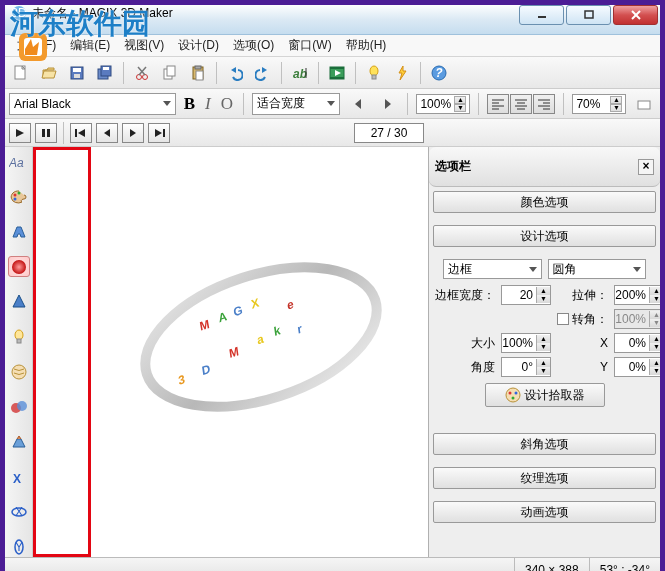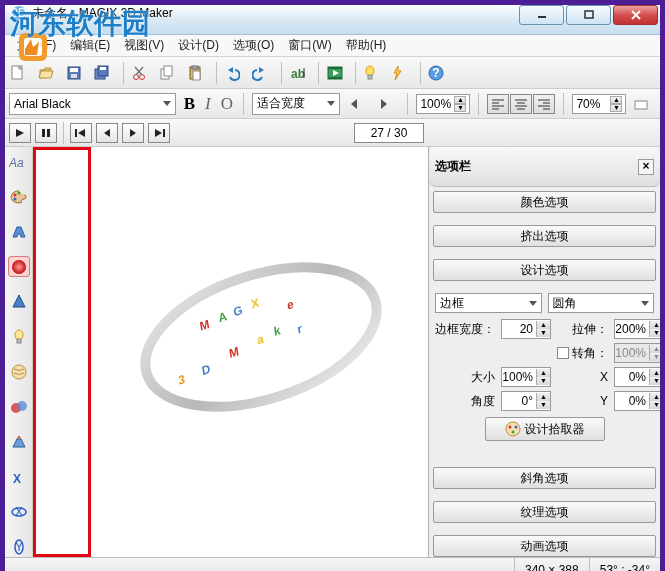--- a/index.html
+++ b/index.html
@@ -11,21 +11,21 @@
 .win-btns{display:flex;gap:2px;}
 .win-btn{width:45px;height:20px;border:1px solid #6a90b0;border-radius:3px;display:flex;align-items:center;justify-content:center;background:linear-gradient(#f6fbff,#cfe4f4);}
 .win-btn.close{background:linear-gradient(#f0a1a1,#d35050,#c13030);border-color:#a03030;}
 .win-btn svg{width:12px;height:10px;}
 .watermark1{position:absolute;left:5px;top:0;color:#1d7fc7;font-size:28px;font-weight:bold;z-index:20;text-shadow:0 0 2px #fff;pointer-events:none;}
 .watermark2{position:absolute;left:52px;top:40px;color:#e67817;font-size:18px;font-weight:bold;z-index:20;pointer-events:none;}
 .wm-orange{position:absolute;left:8px;top:22px;z-index:19;}
 .menubar{height:22px;display:flex;align-items:center;padding:0 6px;gap:2px;background:#f8f8f8;border-bottom:1px solid #d5d5d5;}
 .menu-item{padding:2px 6px;color:#222;}
 .toolbar1{height:32px;background:linear-gradient(#f9f9f9,#e8e8e8);border-bottom:1px solid #ccc;display:flex;align-items:center;padding:0 4px;gap:4px;}
-.tbtn{width:24px;height:24px;border:1px solid transparent;border-radius:2px;display:flex;align-items:center;}
+.tbtn{width:24px;height:24px;border:1px solid transparent;border-radius:2px;display:flex;align-items:center;justify-content:center;font-style:italic;}
 .sep{width:1px;height:22px;background:#c0c0c0;margin:0 2px;}
 .toolbar2{height:30px;background:linear-gradient(#f9f9f9,#e8e8e8);border-bottom:1px solid #ccc;display:flex;align-items:center;padding:0 4px;gap:6px;}
 .font-sel{width:170px;height:22px;border:1px solid #999;background:#fff;display:flex;align-items:center;padding:0 4px;font-family:"Arial Black";}
 .font-sel .dd{margin-left:auto;}
 .txtfmt{font-family:"Times New Roman";font-size:17px;margin:0 2px;}
 .B{font-weight:bold;}.I{font-style:italic;color:#666;}.O{color:#666;}
 .fit-sel{width:90px;height:22px;border:1px solid #999;background:#fff;display:flex;align-items:center;padding:0 4px;}
 .spin{width:55px;height:20px;border:1px solid #999;background:#fff;display:flex;align-items:center;padding:0 3px;}
 .spin-btns{margin-left:auto;width:12px;}
 .spin-btns div{height:8px;background:linear-gradient(#f0f0f0,#ddd);border:1px solid #aaa;font-size:7px;text-align:center;line-height:6px;}
@@ -426,24 +426,23 @@
       </svg>
     </div>
 
     <div class="rightpanel">
       <div class="panel-hdr">
         <span>选项栏</span>
         <div class="x">×</div>
       </div>
       <div class="opt-body">
         <div class="wide-btn">颜色选项</div>
-        <div class="wide-btn">挤出选项</div>
         <div class="wide-btn">设计选项</div>
 
-        <div style="display:flex;gap:6px;margin:6px 2px">
+        <div style="display:flex;gap:6px;margin:6px 10px">
           <div class="sel2" style="flex:1">
               <span>边框</span>
               <span class="dd-arrow" style="margin-left:auto"></span>
             </div>
           <div class="sel2" style="flex:1">
               <span>圆角</span>
               <span class="dd-arrow" style="margin-left:auto"></span>
             </div>
         </div>
 

